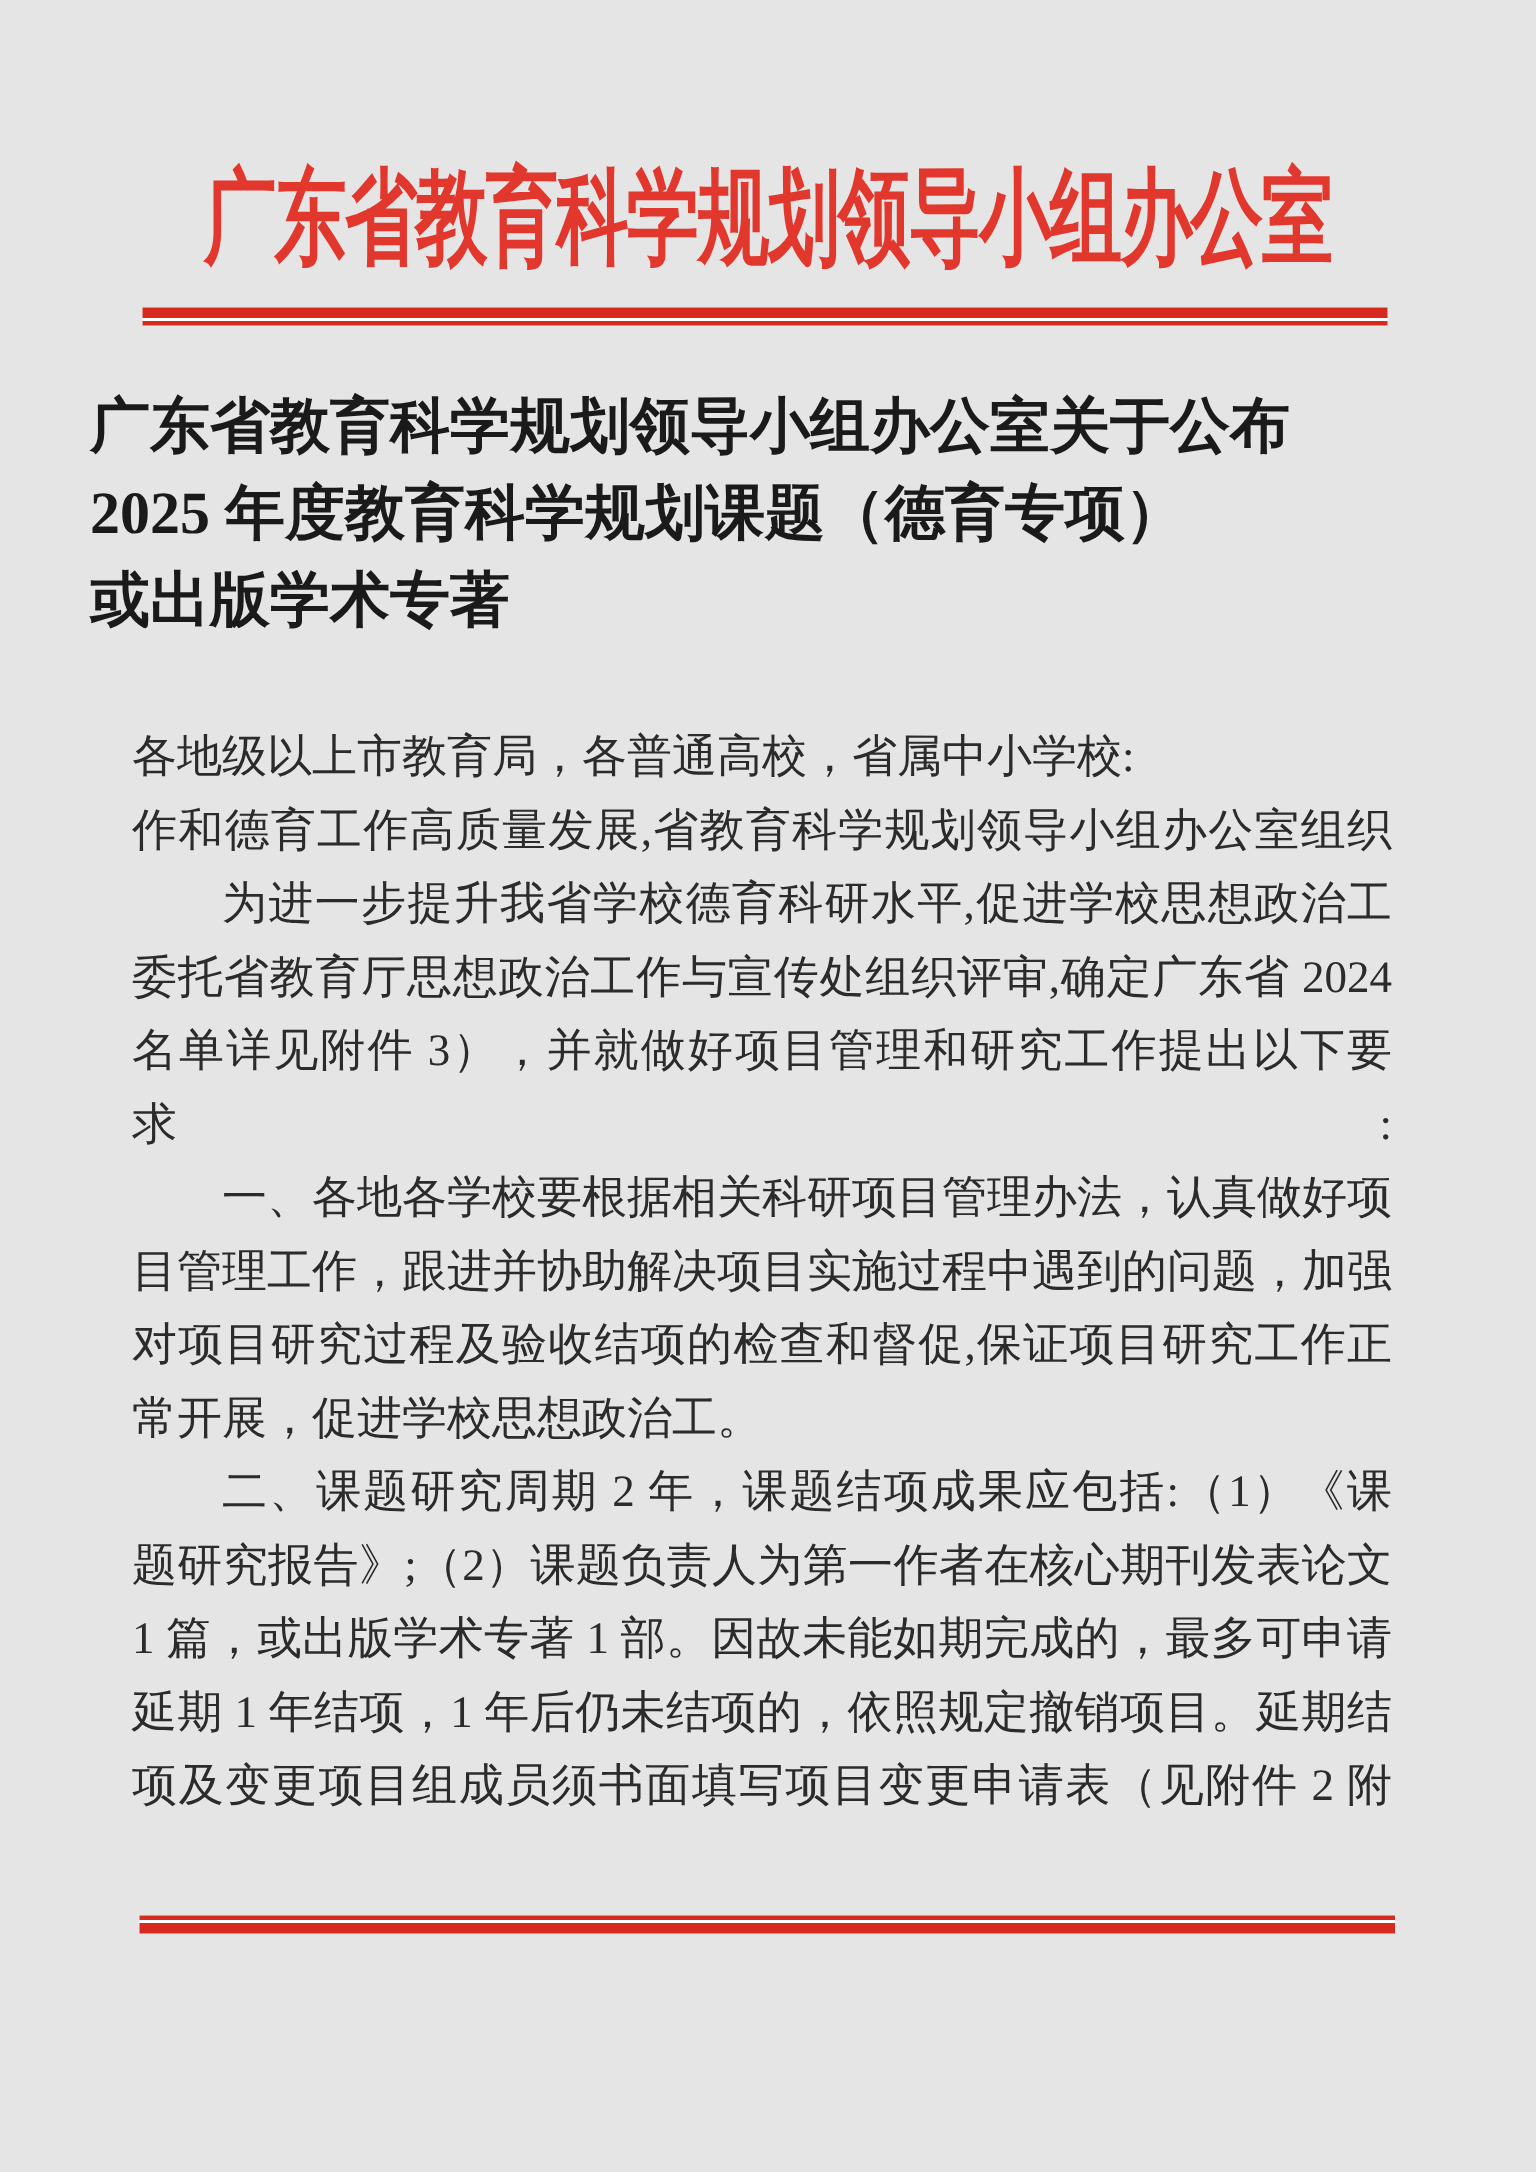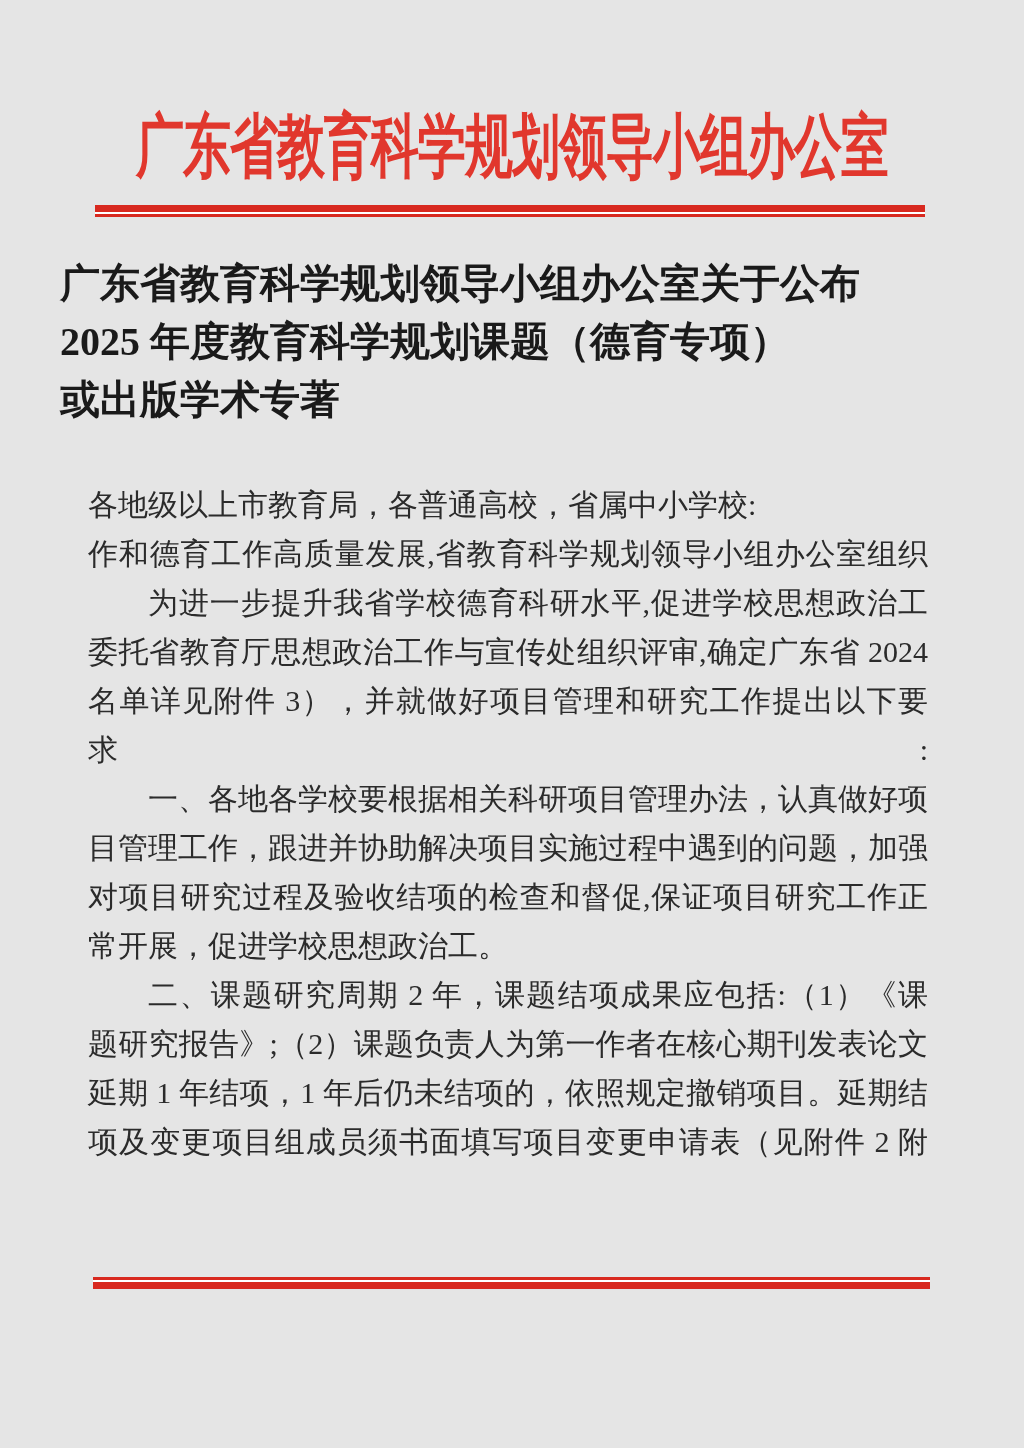--- a/index.html
+++ b/index.html
@@ -108,19 +108,20 @@
     <div class="line stretch">作和德育工作高质量发展,省教育科学规划领导小组办公室组织</div>
     <div class="line indent stretch">为进一步提升我省学校德育科研水平,促进学校思想政治工</div>
     <div class="line stretch">委托省教育厅思想政治工作与宣传处组织评审,确定广东省 2024</div>
     <div class="line stretch">名单详见附件 3），并就做好项目管理和研究工作提出以下要求:</div>
     <div class="line indent stretch">一、各地各学校要根据相关科研项目管理办法，认真做好项</div>
     <div class="line stretch">目管理工作，跟进并协助解决项目实施过程中遇到的问题，加强</div>
     <div class="line stretch">对项目研究过程及验收结项的检查和督促,保证项目研究工作正</div>
     <div class="line">常开展，促进学校思想政治工。</div>
     <div class="line indent stretch">二、课题研究周期 2 年，课题结项成果应包括:（1）《课</div>
     <div class="line stretch">题研究报告》;（2）课题负责人为第一作者在核心期刊发表论文</div>
+    <div class="line stretch">1 篇，或出版学术专著 1 部。因故未能如期完成的，最多可申请</div>
     <div class="line stretch">延期 1 年结项，1 年后仍未结项的，依照规定撤销项目。延期结</div>
     <div class="line stretch">项及变更项目组成员须书面填写项目变更申请表（见附件 2 附</div>
   </div>
 
   <div class="rule rule-bottom"></div>
 
 </div>
 
 </body></html>

